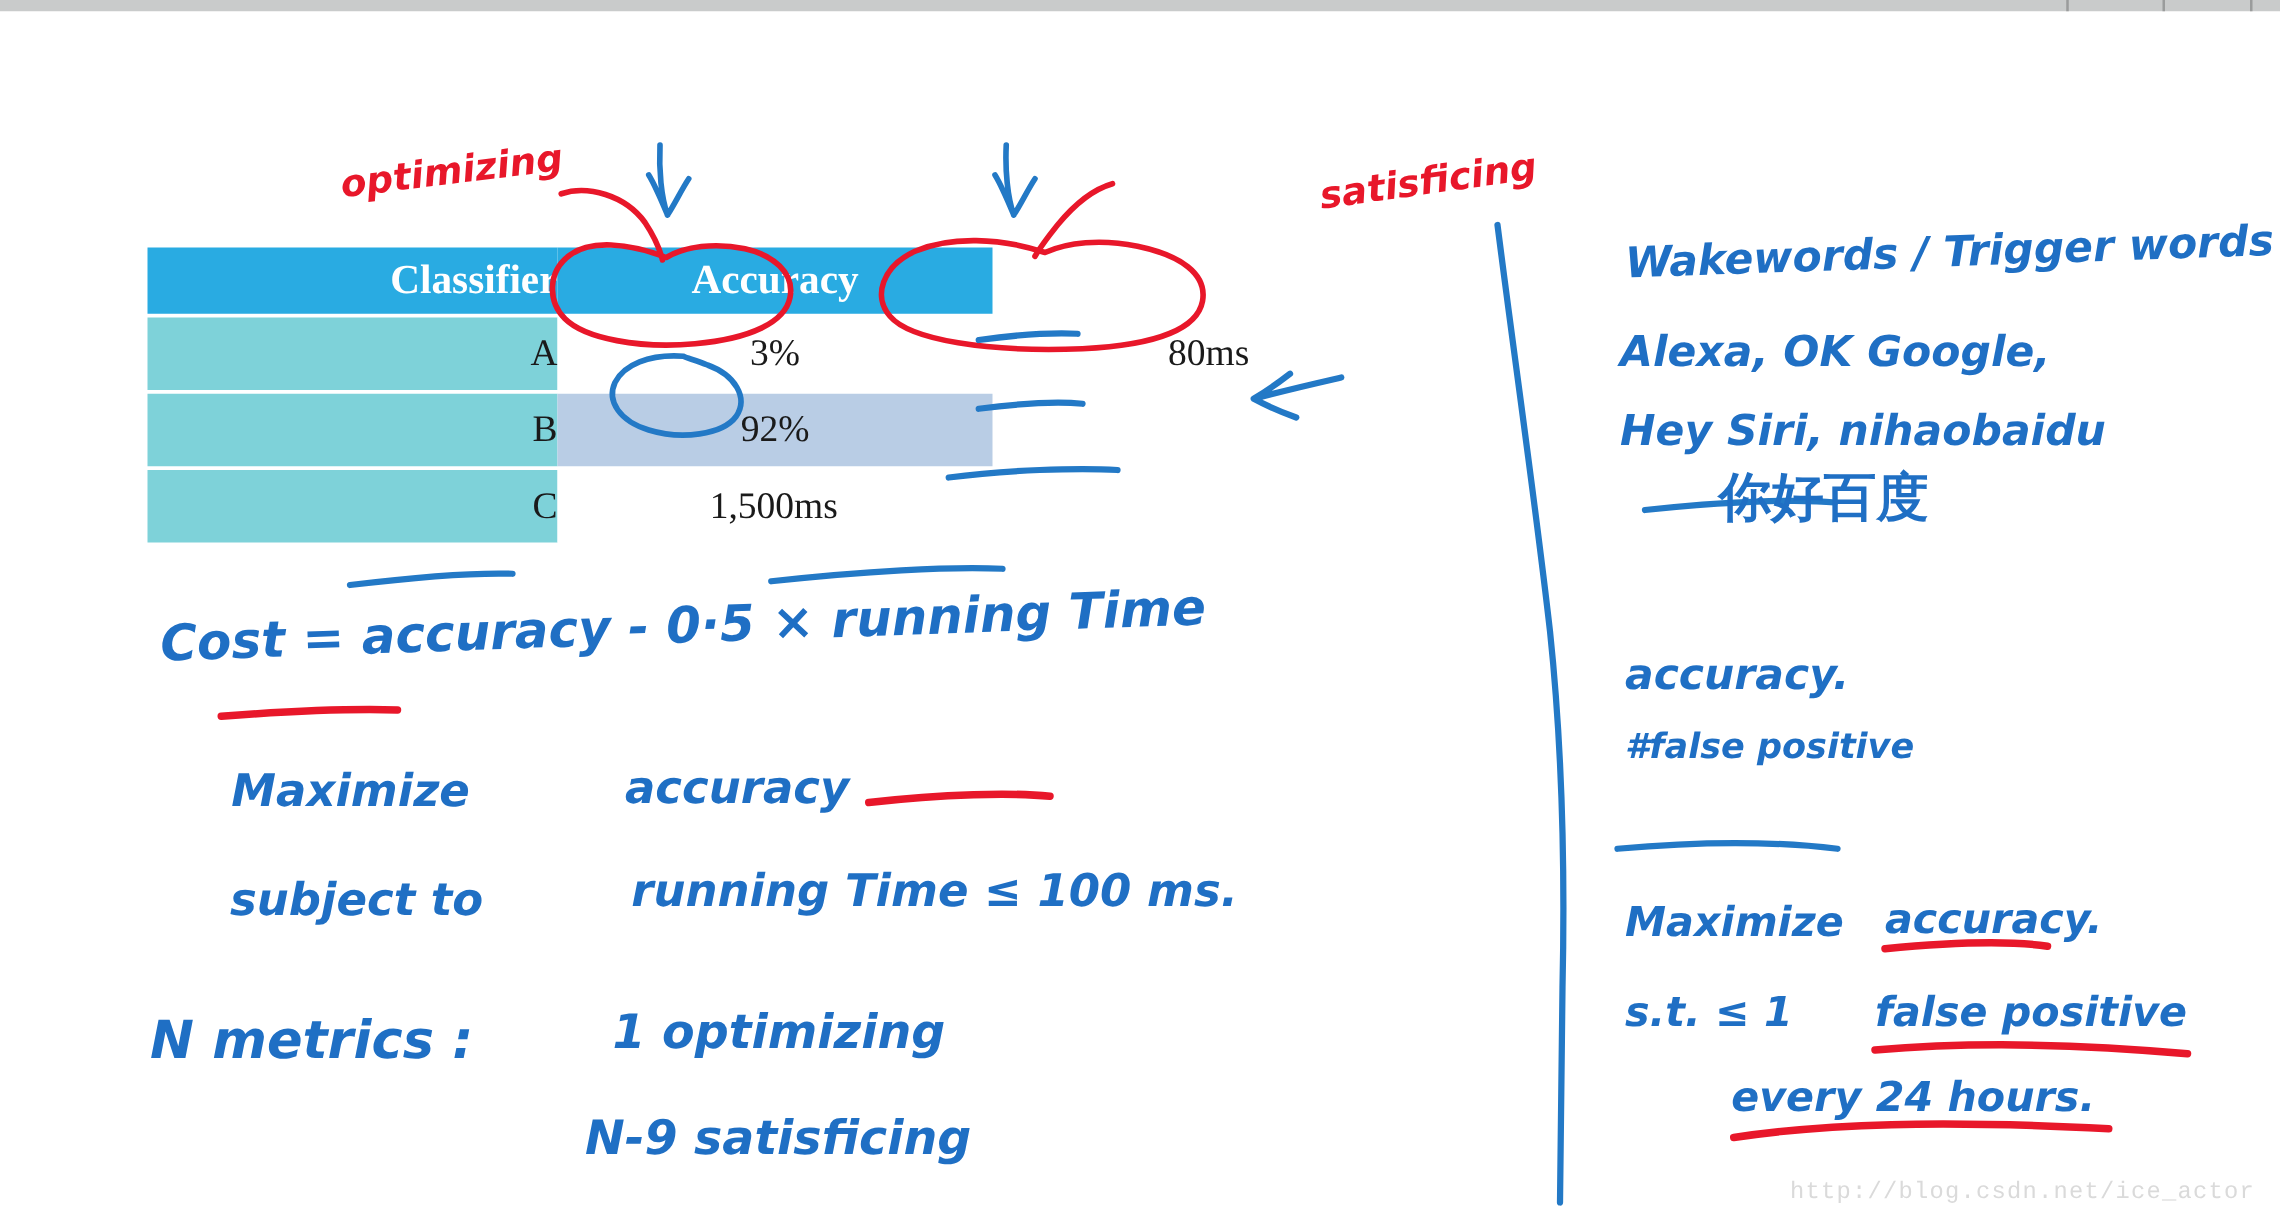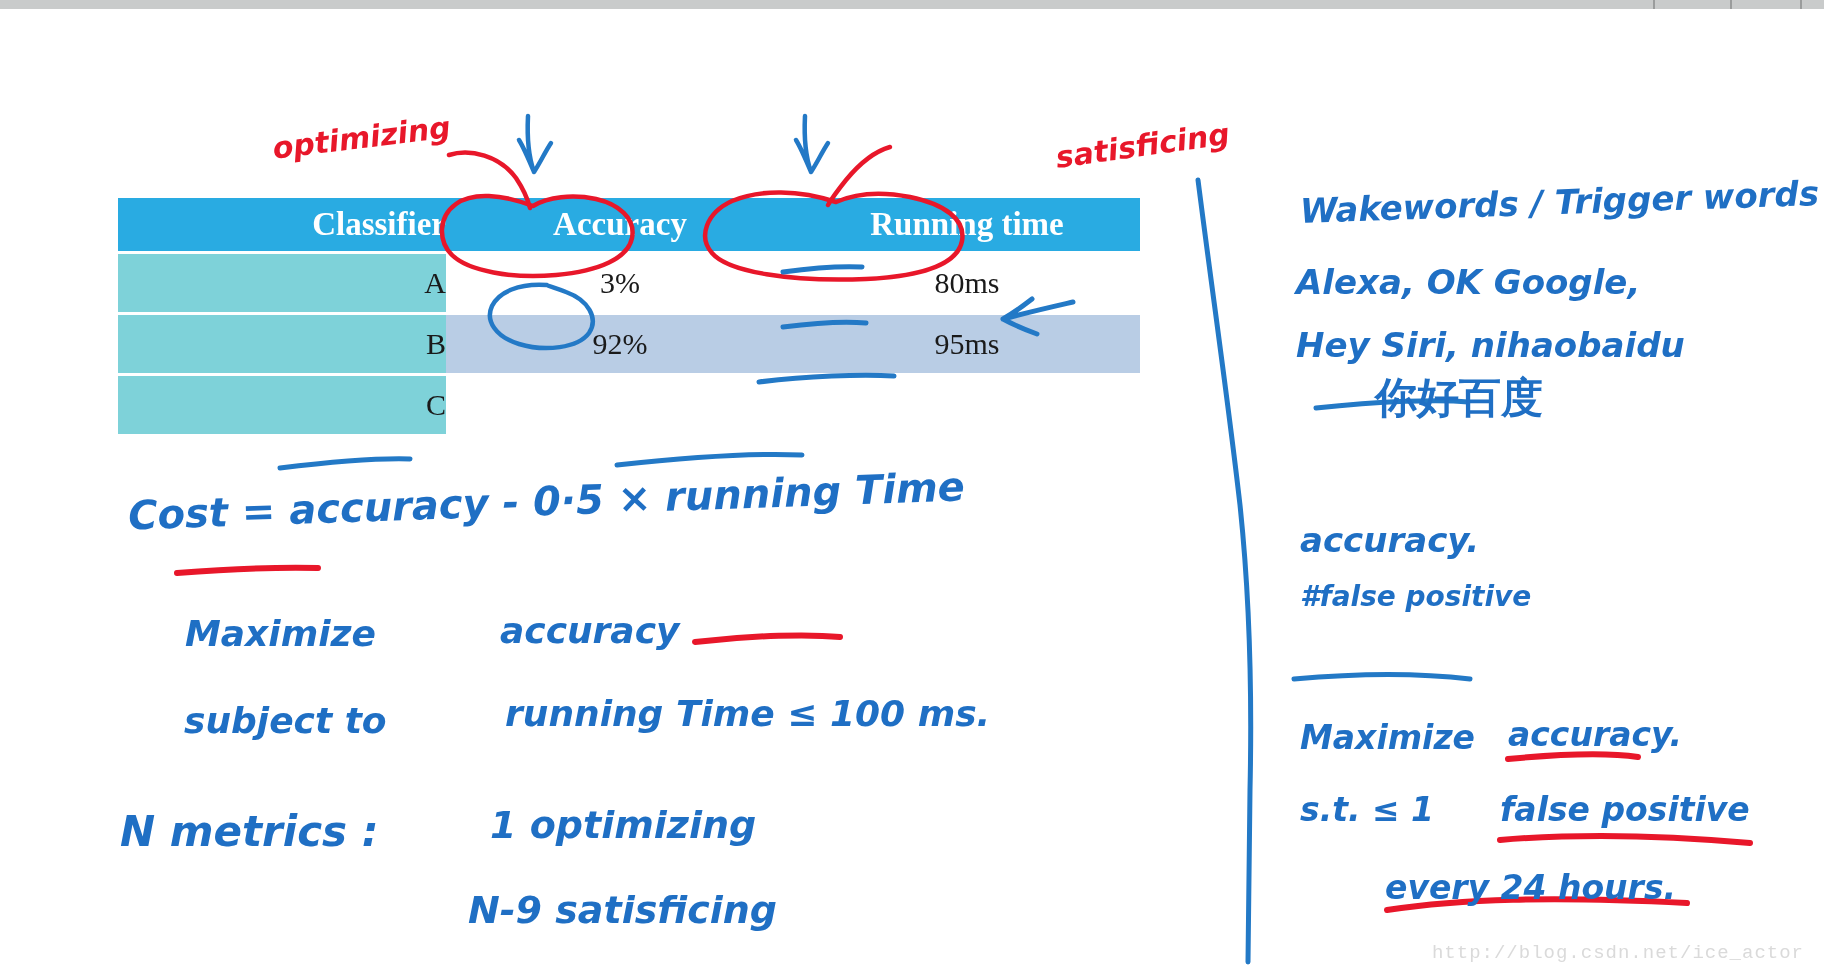--- a/index.html
+++ b/index.html
@@ -119,37 +119,36 @@
     <div class="divider" style="left:1653px"></div>
     <div class="divider" style="left:1730px"></div>
     <div class="divider" style="left:1800px"></div>
   </div>
 
 
   <div id="results-table">
     <div class="trow" id="header-row">
       <div class="trcell cell-classifier">Classifier</div>
       <div class="trcell cell-accuracy">Accuracy</div>
-      <div class="trcell cell-runtime">Running time</div>
     </div>
 
     <div class="trow body-row">
       <div class="cell-classifier">A</div>
       <div class="cell-accuracy">3%</div>
       <div class="cell-runtime"><span class="runtime-val">80ms</span></div>
     </div>
 
     <div class="trow body-row highlight">
       <div class="cell-classifier">B</div>
       <div class="cell-accuracy">92%</div>
-      <div class="cell-runtime"><span class="runtime-val">95ms</span></div>
     </div>
 
     <div class="trow body-row">
       <div class="cell-classifier">C</div>
+      <div class="cell-runtime"><span class="runtime-val">1,500ms</span></div>
     </div>
   </div>
 
   <svg class="ink" width="1824" height="970" viewBox="0 0 1824 970">
     <g fill="none" stroke-linecap="round" stroke-linejoin="round">
 
       <path d="M 449,155 C 470,148 500,156 516,178 C 524,190 528,200 530,208" stroke="#e8172a" stroke-width="4.5"></path>
 
       <path d="M 533,206 C 502,194 472,192 456,204 C 438,217 438,241 452,255
                C 468,271 512,279 556,275 C 600,271 628,258 632,238
@@ -215,17 +214,17 @@
   <div class="hand cjk" style="left:1375px; top:370px; font-size:42px;">你好百度</div>
   <div class="hand" style="left:1296px; top:325px; font-size:34px;">Hey Siri,   nihaobaidu</div>
 
   <div class="hand" style="left:1300px; top:520px; font-size:34px;">accuracy.</div>
   <div class="hand" style="left:1300px; top:580px; font-size:28px;">#false     positive</div>
 
   <div class="hand" style="left:1300px; top:718px; font-size:33px;">Maximize</div>
   <div class="hand" style="left:1508px; top:715px; font-size:33px;">accuracy.</div>
   <div class="hand" style="left:1300px; top:790px; font-size:33px;">s.t. ≤ 1</div>
   <div class="hand" style="left:1500px; top:790px; font-size:33px;">false  positive</div>
-  <div class="hand" style="left:1385px; top:858px; font-size:33px;margin-top:10px;">every  24  hours.</div>
+  <div class="hand" style="left:1385px; top:858px; font-size:33px;">every  24  hours.</div>
 
   <div id="watermark">http://blog.csdn.net/ice_actor</div>
 
 </div>
 
 </body></html>

